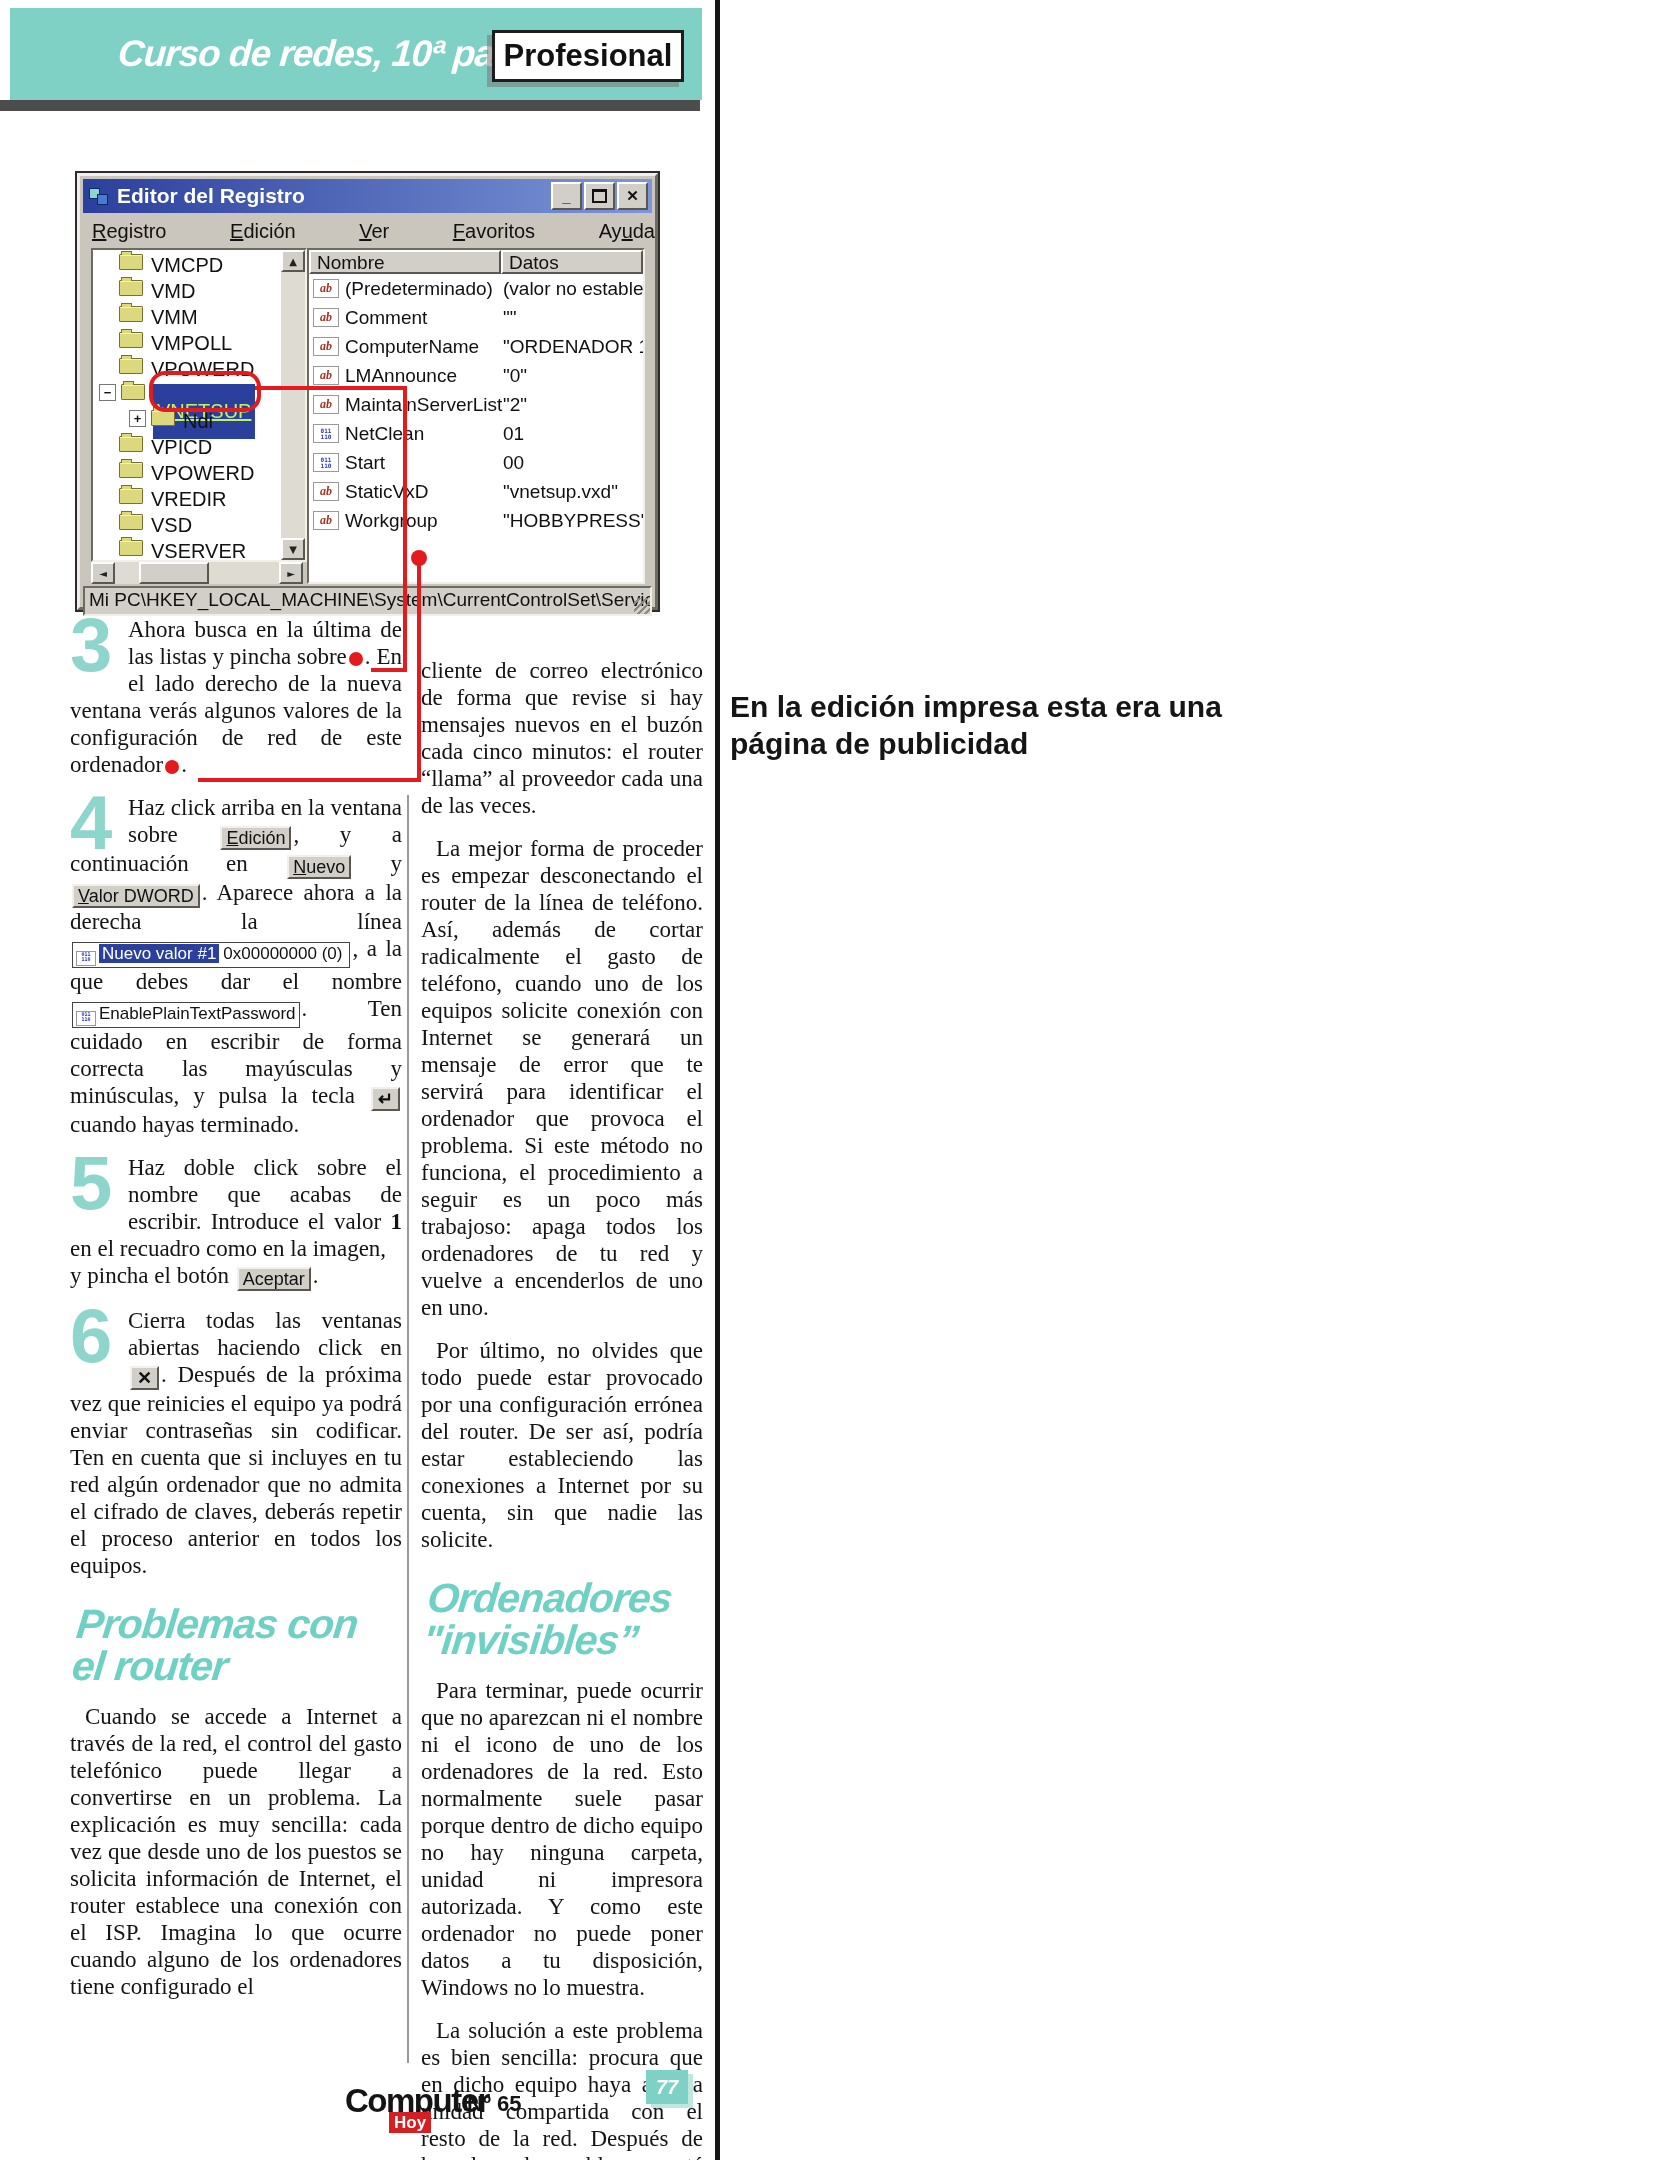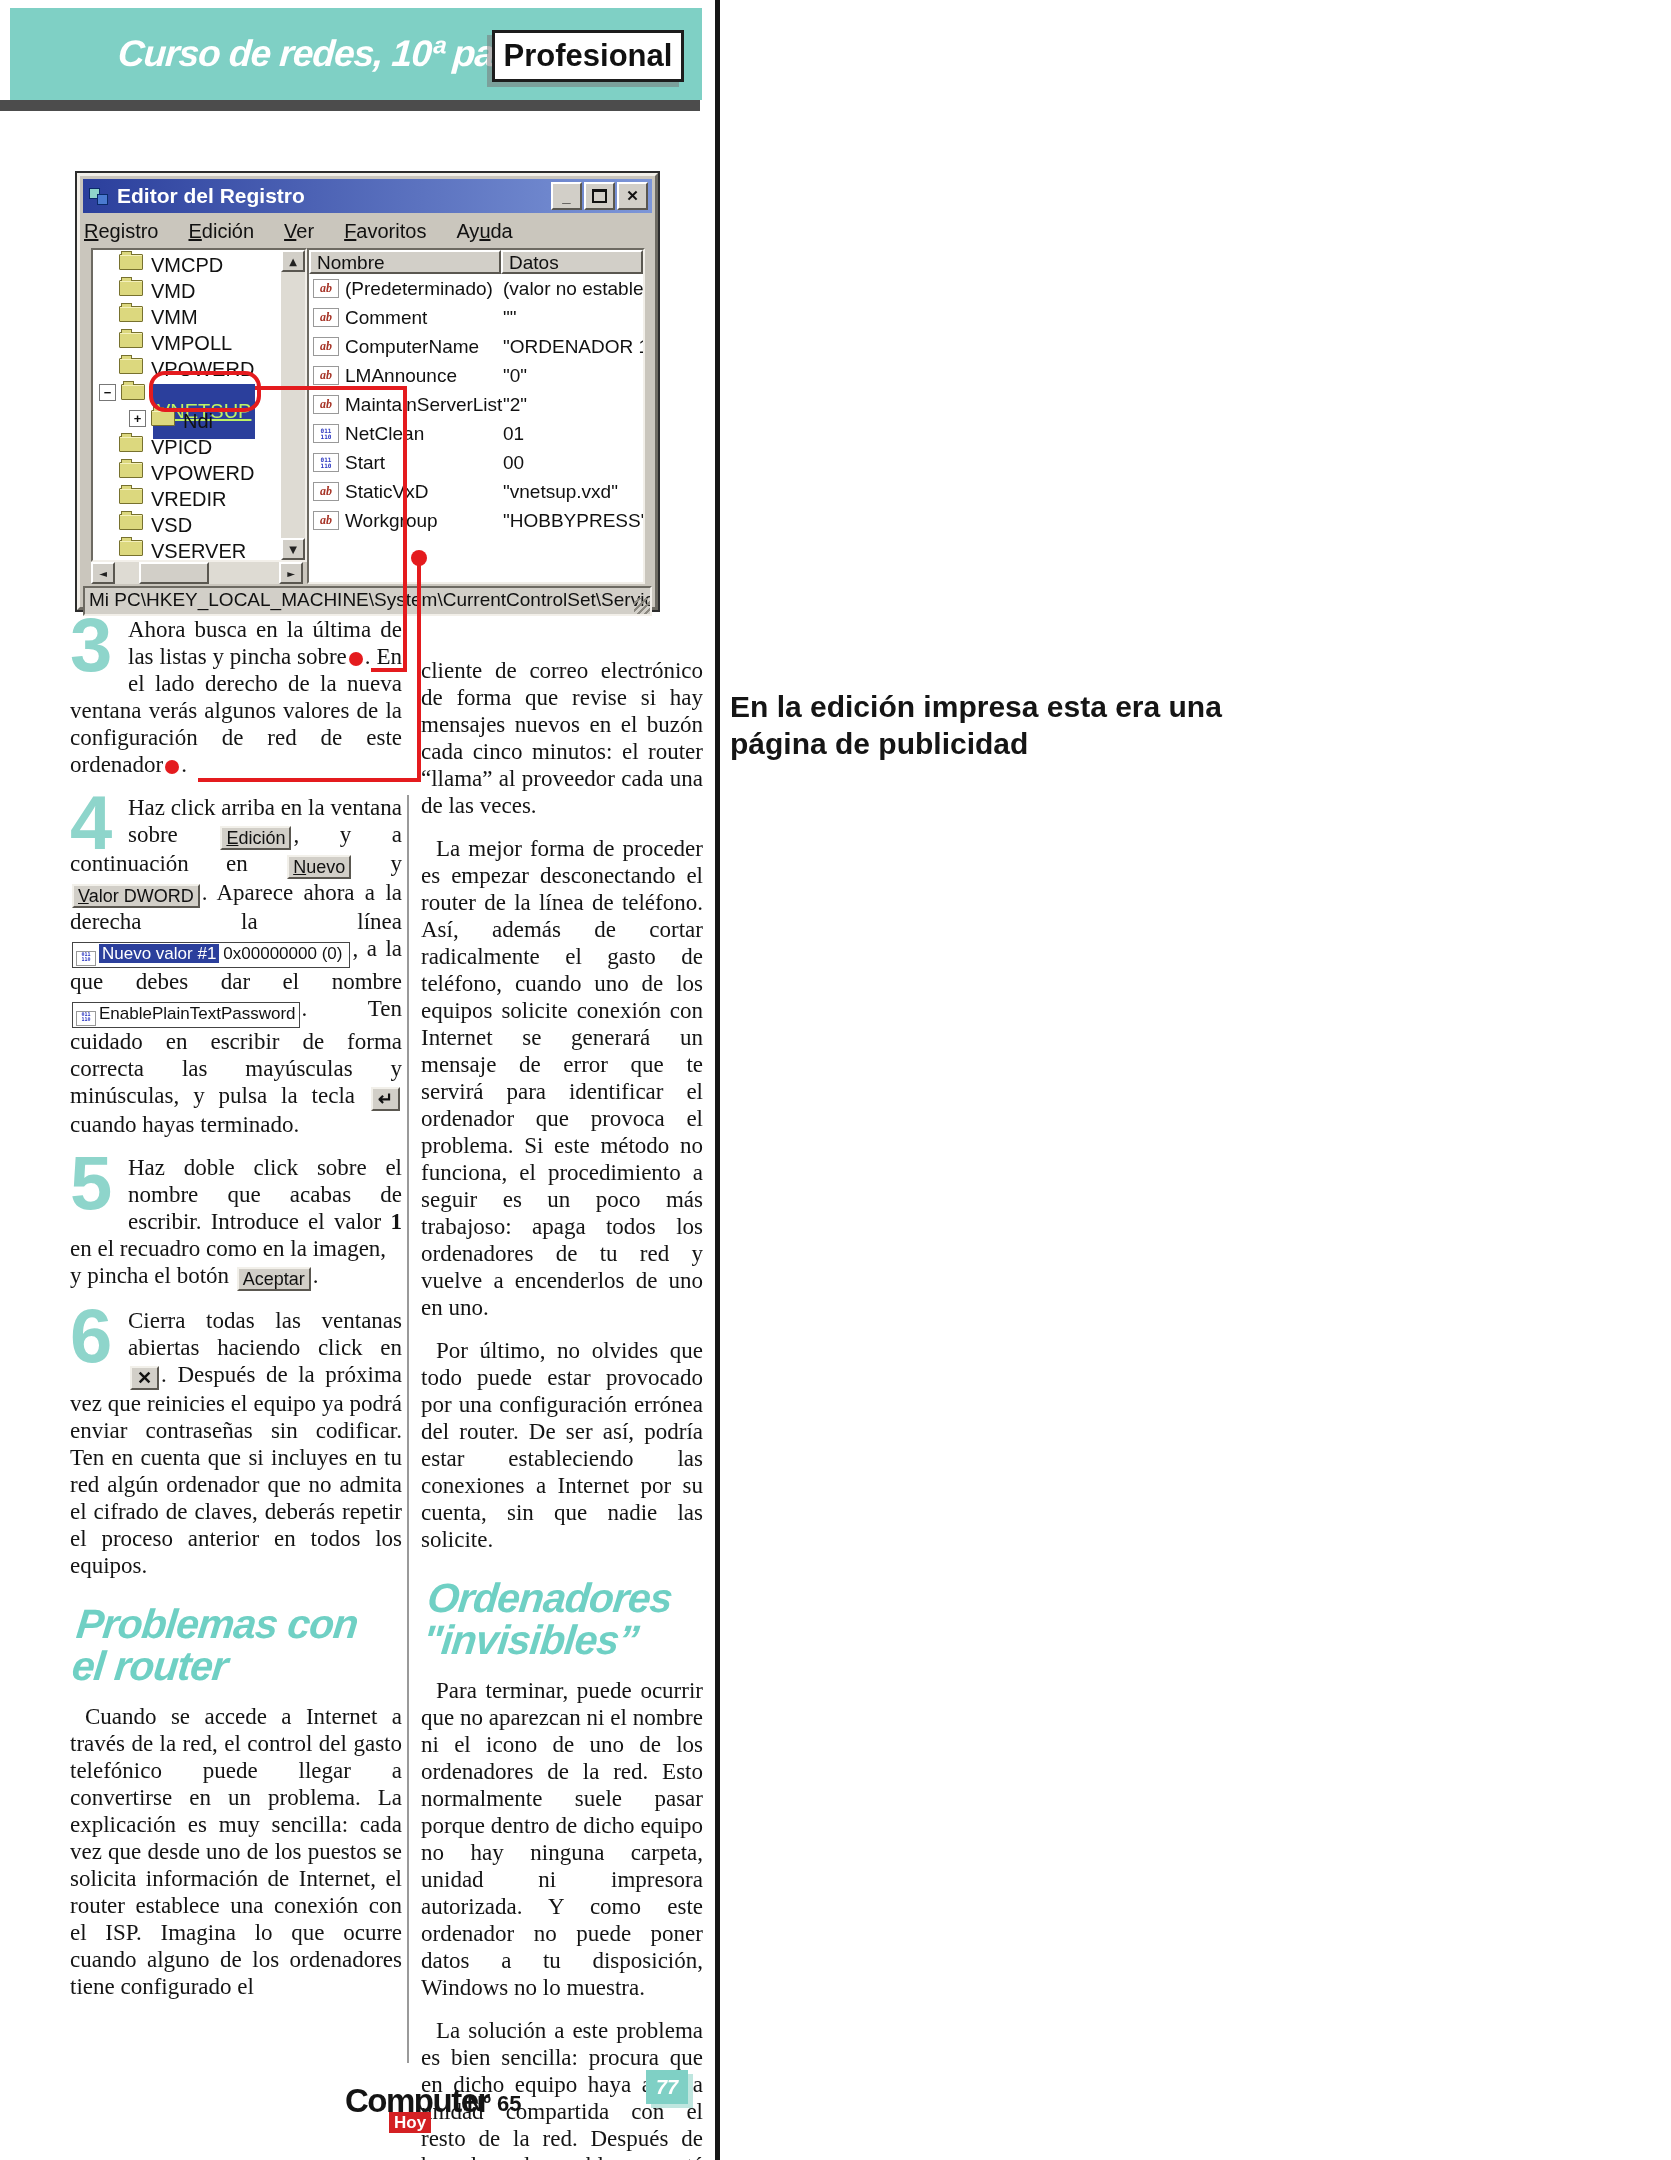--- a/index.html
+++ b/index.html
@@ -31,22 +31,22 @@
   .app-icon{width:22px;height:20px;position:relative;margin:0 6px 0 2px;}
   .app-icon i{position:absolute;width:9px;height:9px;}
   .app-icon i:nth-child(1){left:0;top:2px;background:#8fd5cb;border:1px solid #0a2a6a;}
   .app-icon i:nth-child(2){left:8px;top:8px;background:#4a7ad0;border:1px solid #0a2a6a;}
   .title-text{flex:1;font:bold 21px "Liberation Sans",sans-serif;color:#fff;letter-spacing:0;}
   .tbtn{width:27px;height:24px;margin-left:2px;background:#d2cfc8;
         border:2px solid;border-color:#fff #5a5750 #5a5750 #fff;
         display:flex;align-items:center;justify-content:center;
         font:bold 15px "Liberation Sans",sans-serif;color:#111;}
   .tbtn .maxsq{width:11px;height:9px;border:2px solid #111;border-top-width:3px;}
-  .menubar{height:30px;display:flex;align-items:center;gap:30px;padding-left:4px;
-           font:20px "Liberation Sans",sans-serif;color:#111;}
+  .menubar{height:30px;display:flex;align-items:center;gap:30px;padding-left:12px;
+           font:20px "Liberation Sans",sans-serif;color:#111;justify-content:space-between;}
   .panes{position:relative;margin:0 3px;height:338px;}
   .tree-pane{position:absolute;left:8px;top:2px;width:212px;height:310px;background:#fff;
              border:2px solid;border-color:#6d6a62 #f2efe9 #f2efe9 #6d6a62;overflow:hidden;}
   .tree-scroll-v{position:absolute;right:0;top:0;width:24px;height:100%;background:#dedbd3;
                  display:flex;flex-direction:column;justify-content:space-between;}
   .sbtn{width:24px;height:22px;background:#d2cfc8;border:2px solid;
         border-color:#fff #5a5750 #5a5750 #fff;display:flex;align-items:center;justify-content:center;
         font:10px "DejaVu Sans",sans-serif;color:#222;box-sizing:border-box;}
   .tree-scroll-h{position:absolute;left:8px;top:316px;width:212px;height:22px;background:#dedbd3;
                  display:flex;}

